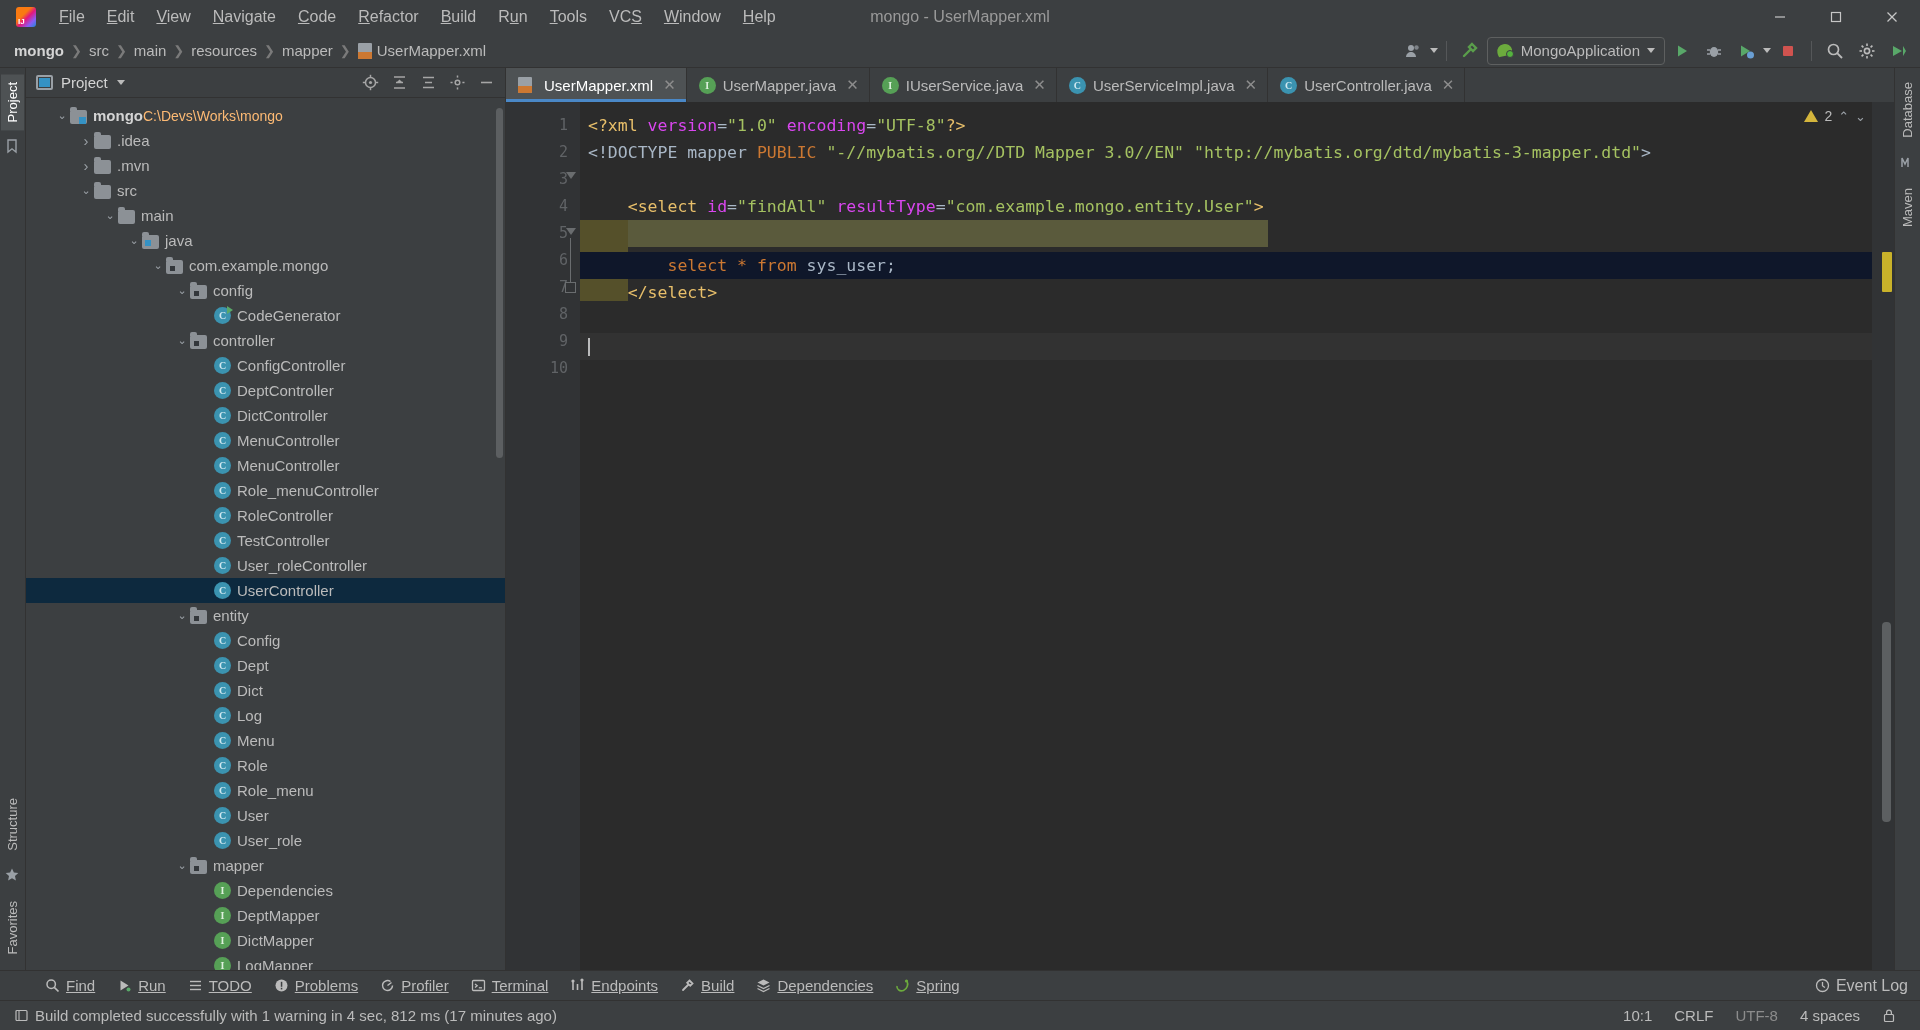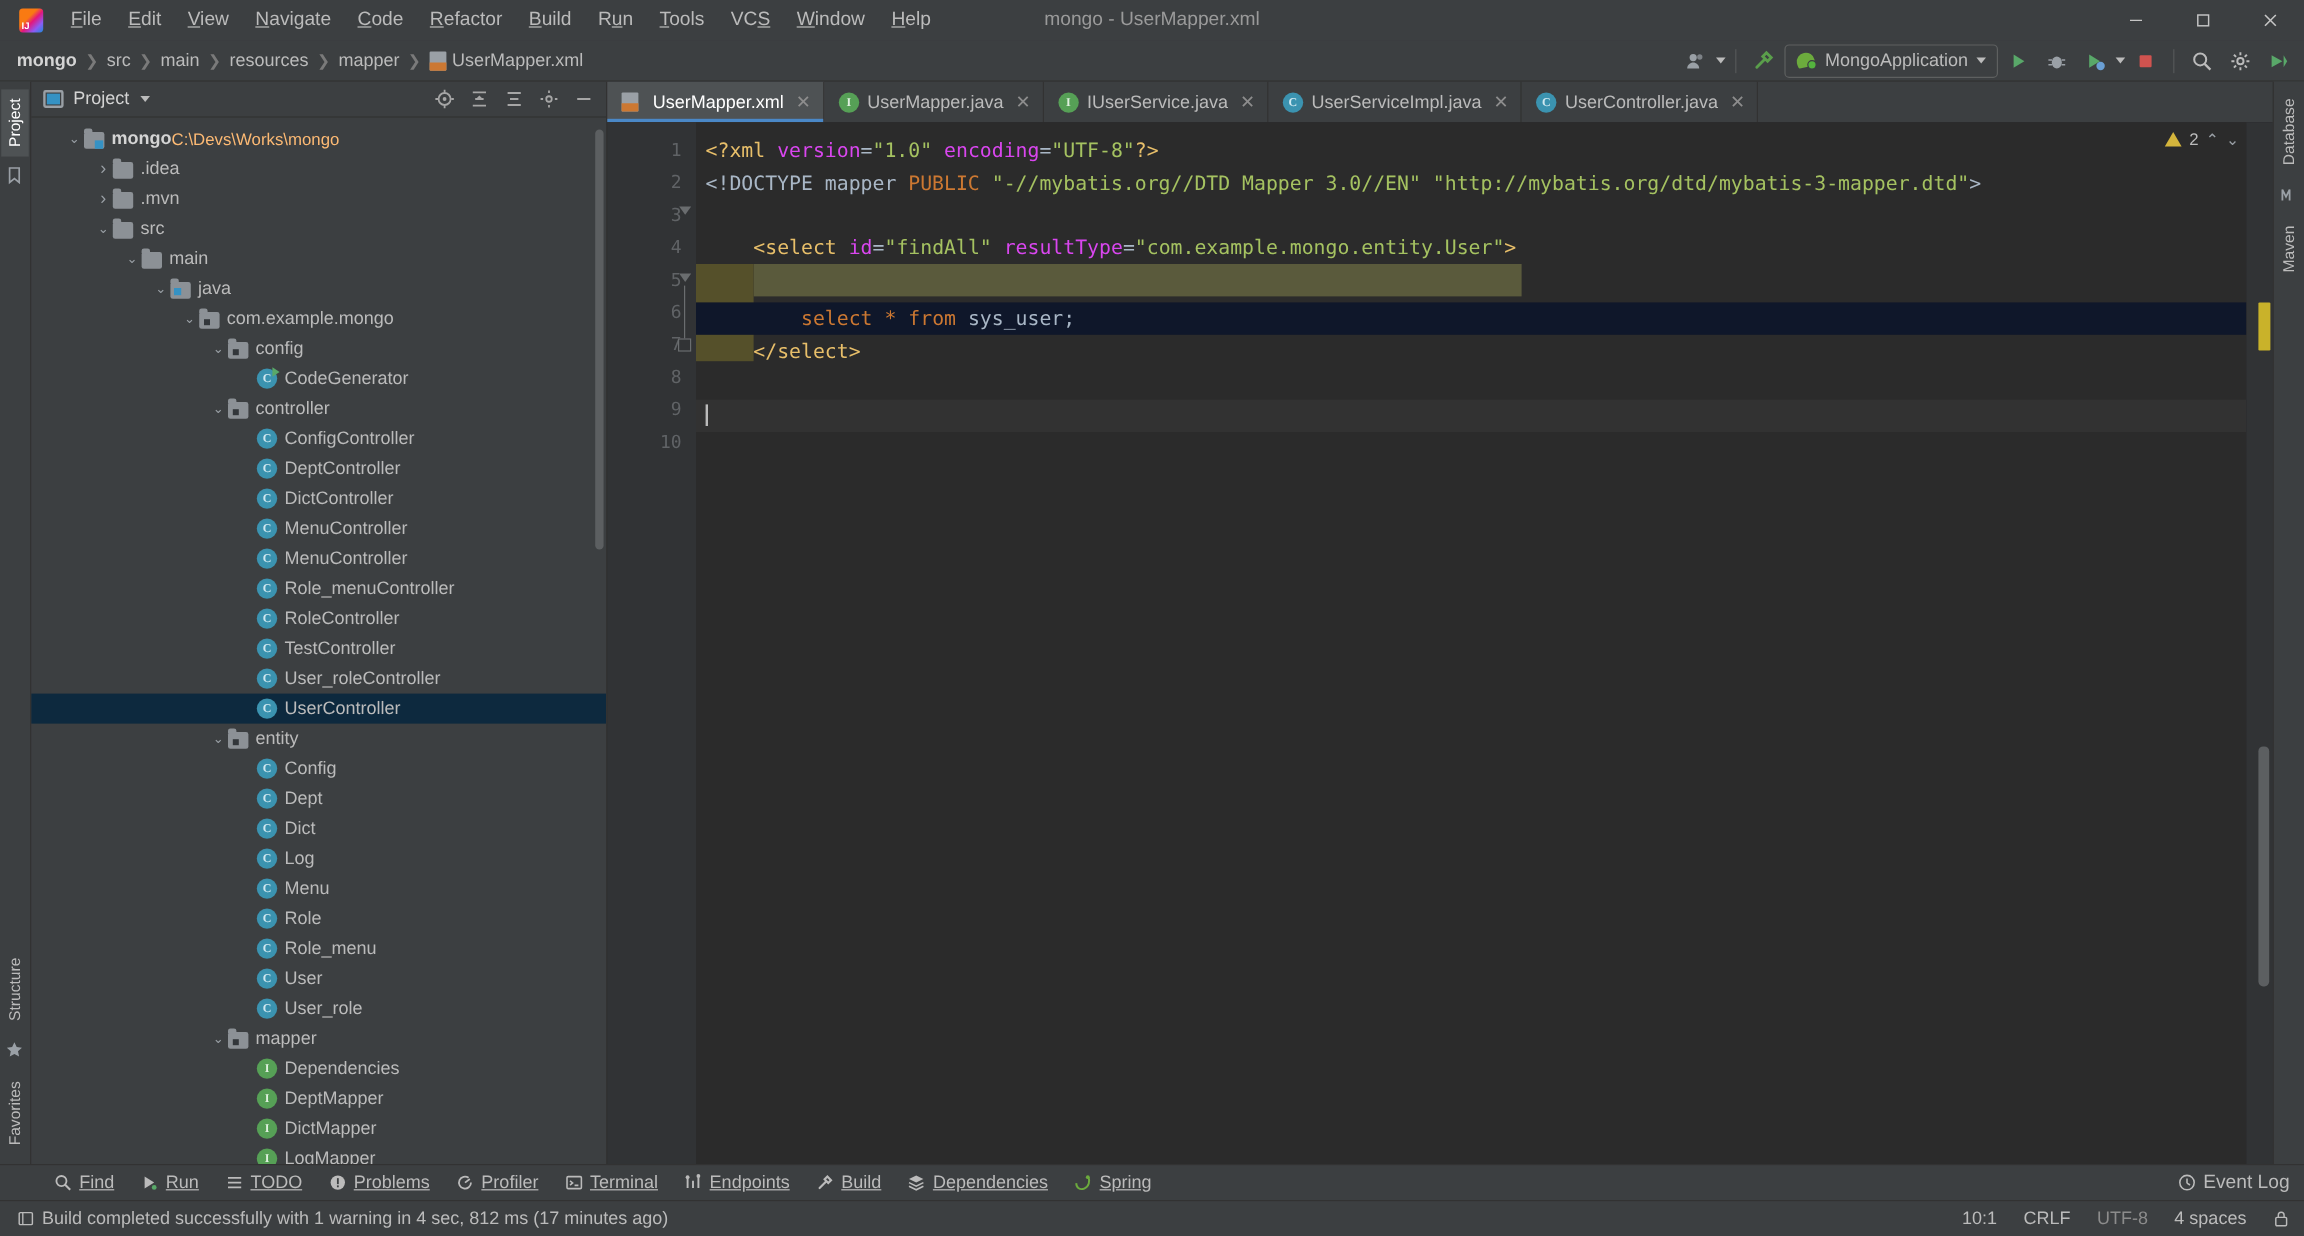--- a/index.html
+++ b/index.html
@@ -254,21 +254,21 @@
   }
   .bb-right { position: absolute; right: 12px; display: flex; align-items: center; gap: 6px; }
 
   
   .statusbar {
     height: 30px; background: #3c3f41; display: flex; align-items: center;
     flex: 0 0 30px; padding-left: 14px; font-size: 15px; color: #bbbbbb;
     position: relative; border-top: 1px solid #323232;
   }
   .status-msg { margin-left: 6px; color: #bbbbbb; }
-  .status-right { position:absolute; right: 12px; display:flex; align-items:center; gap: 22px; }
+  .status-right { position:absolute; right: 24px; display:flex; align-items:center; gap: 22px; }
   .sb-dim { color: #8c8c8c; }
 
   svg { display: block; }
 </style>
 </head>
 <body>
 
 <div class="menubar">
   <div class="ij-logo"></div>
   <div class="menu-item"><u>F</u><span>ile</span></div>

